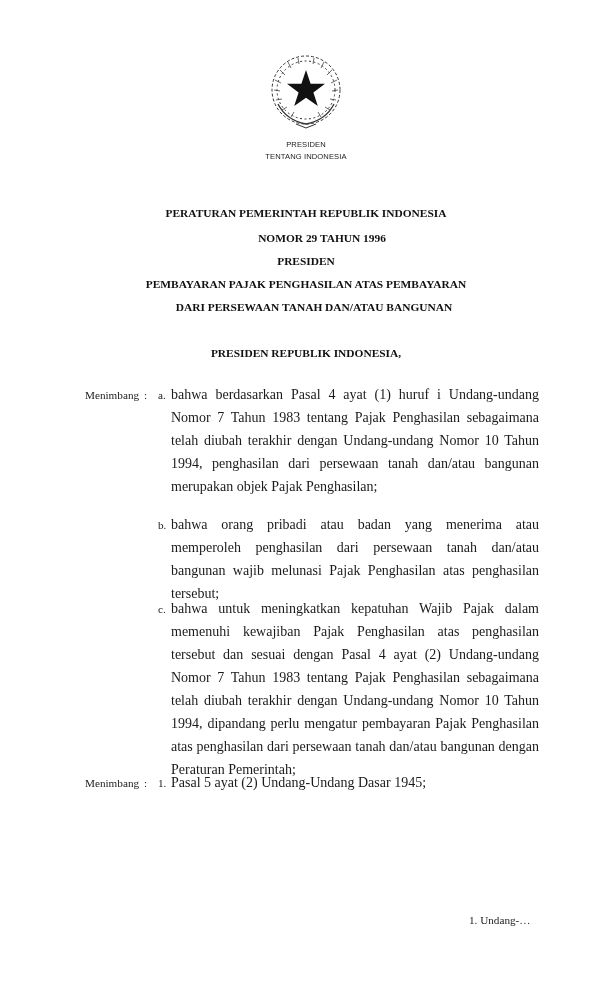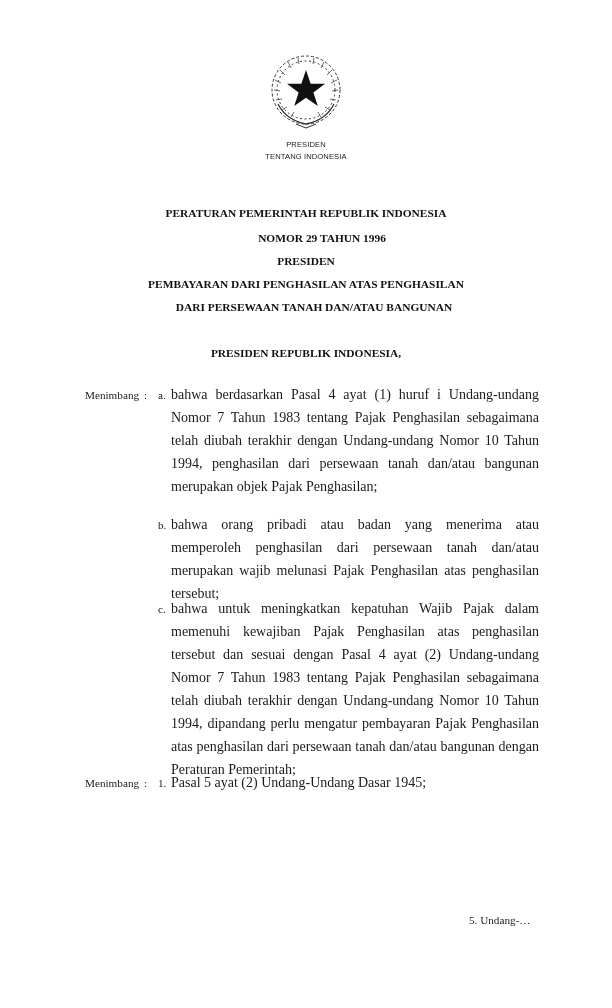--- a/index.html
+++ b/index.html
@@ -62,34 +62,34 @@
     </g>
     <polygon fill="#111" points="40,20 44.6,33.7 59,33.8 47.4,42.4 51.8,56 40,47.7 28.2,56 32.6,42.4 21,33.8 35.4,33.7"></polygon>
   </svg>
 </div>
 <div class="emblem-caption cap1">PRESIDEN</div>
 <div class="emblem-caption cap2">TENTANG INDONESIA</div>
 
 <div class="title-line t1">PERATURAN PEMERINTAH REPUBLIK INDONESIA</div>
 <div class="title-line t2">NOMOR 29 TAHUN 1996</div>
 <div class="title-line t3">PRESIDEN</div>
-<div class="title-line t4">PEMBAYARAN DARI PENGHASILAN ATAS PENGHASILAN</div>
+<div class="title-line t4">PEMBAYARAN PAJAK PENGHASILAN ATAS PEMBAYARAN</div>
 <div class="title-line t5">DARI PERSEWAAN TANAH DAN/ATAU BANGUNAN</div>
 <div class="title-line t6">PRESIDEN REPUBLIK INDONESIA,</div>
 
 <div class="label" style="left:72px; top:389px;">Menimbang</div>
 <div class="colon" style="left:144px; top:389px;">:</div>
 
 <div class="marker" style="left:158px; top:389px;">a.</div>
 <div class="para" style="top:383px;">bahwa berdasarkan Pasal 4 ayat (1) huruf i Undang-undang Nomor 7 Tahun 1983 tentang Pajak Penghasilan sebagaimana telah diubah terakhir dengan Undang-undang Nomor 10 Tahun 1994, penghasilan dari persewaan tanah dan/atau bangunan merupakan objek Pajak Penghasilan;</div>
 
 <div class="marker" style="left:158px; top:519px;">b.</div>
-<div class="para" style="top:513px;">bahwa orang pribadi atau badan yang menerima atau memperoleh penghasilan dari persewaan tanah dan/atau merupakan wajib melunasi Pajak Penghasilan atas penghasilan tersebut;</div>
+<div class="para" style="top:513px;">bahwa orang pribadi atau badan yang menerima atau memperoleh penghasilan dari persewaan tanah dan/atau bangunan wajib melunasi Pajak Penghasilan atas penghasilan tersebut;</div>
 
 <div class="marker" style="left:158px; top:603px;">c.</div>
 <div class="para" style="top:597px;">bahwa untuk meningkatkan kepatuhan Wajib Pajak dalam memenuhi kewajiban Pajak Penghasilan atas penghasilan tersebut dan sesuai dengan Pasal 4 ayat (2) Undang-undang Nomor 7 Tahun 1983 tentang Pajak Penghasilan sebagaimana telah diubah terakhir dengan Undang-undang Nomor 10 Tahun 1994, dipandang perlu mengatur pembayaran Pajak Penghasilan atas penghasilan dari persewaan tanah dan/atau bangunan dengan Peraturan Pemerintah;</div>
 
 <div class="label" style="left:72px; top:777px;">Menimbang</div>
 <div class="colon" style="left:144px; top:777px;">:</div>
 <div class="marker" style="left:158px; top:777px;">1.</div>
 <div class="para" style="top:771px;">Pasal 5 ayat (2) Undang-Undang Dasar 1945;</div>
 
-<div class="footer-next">5. Undang-…</div>
+<div class="footer-next">1. Undang-…</div>
 
 </body></html>

